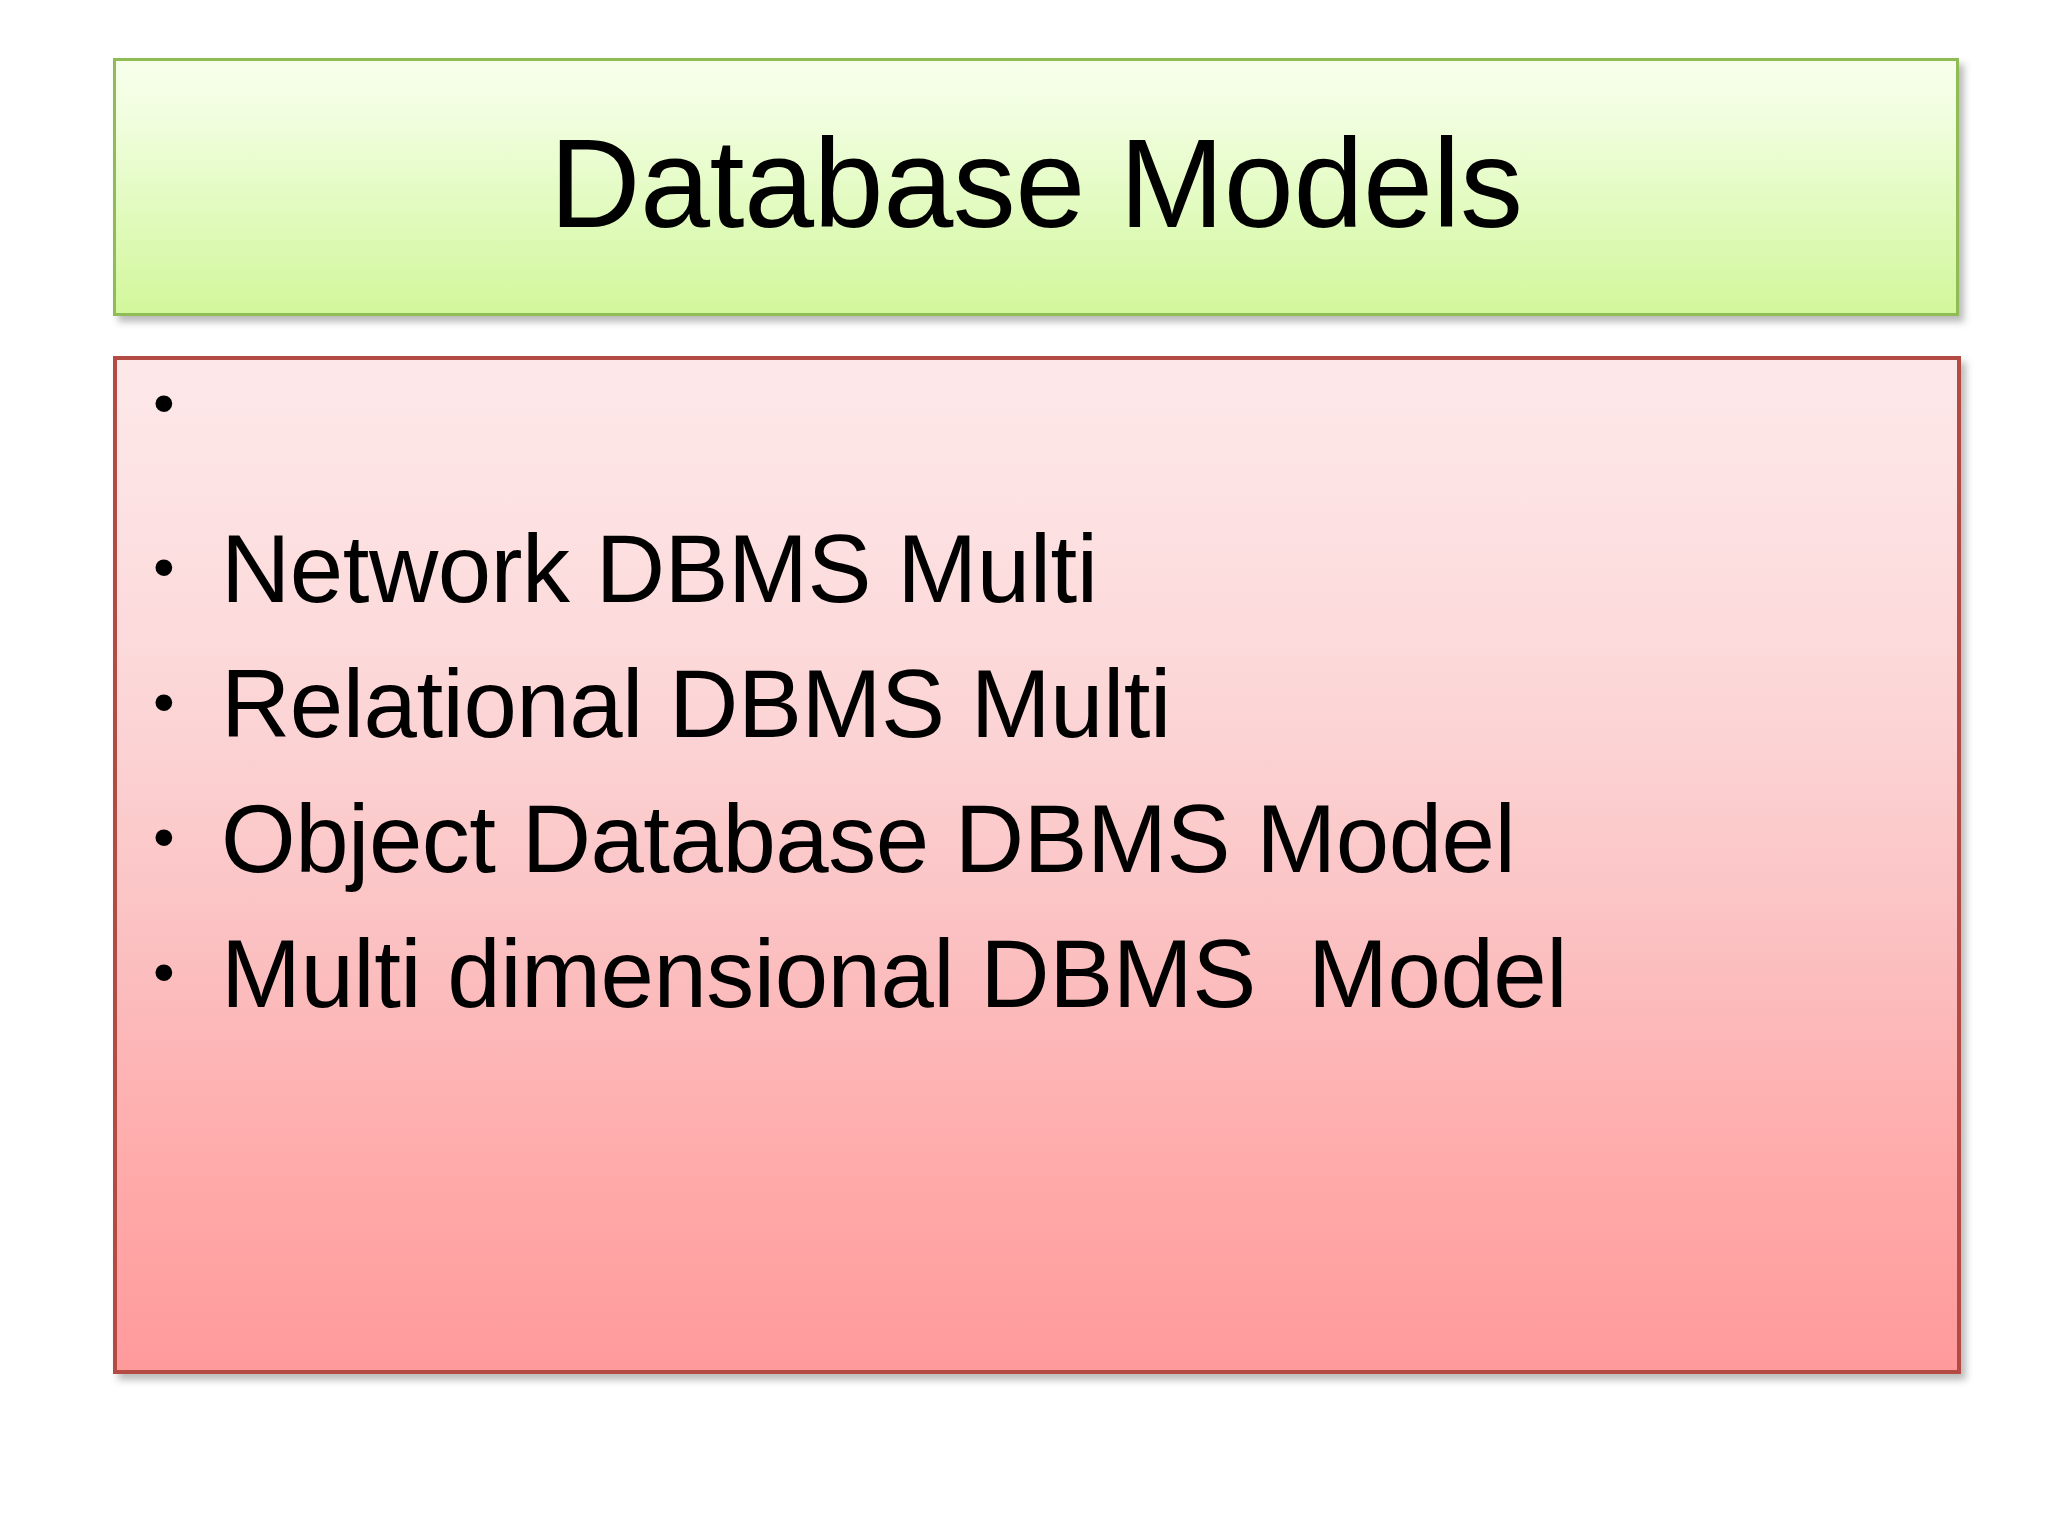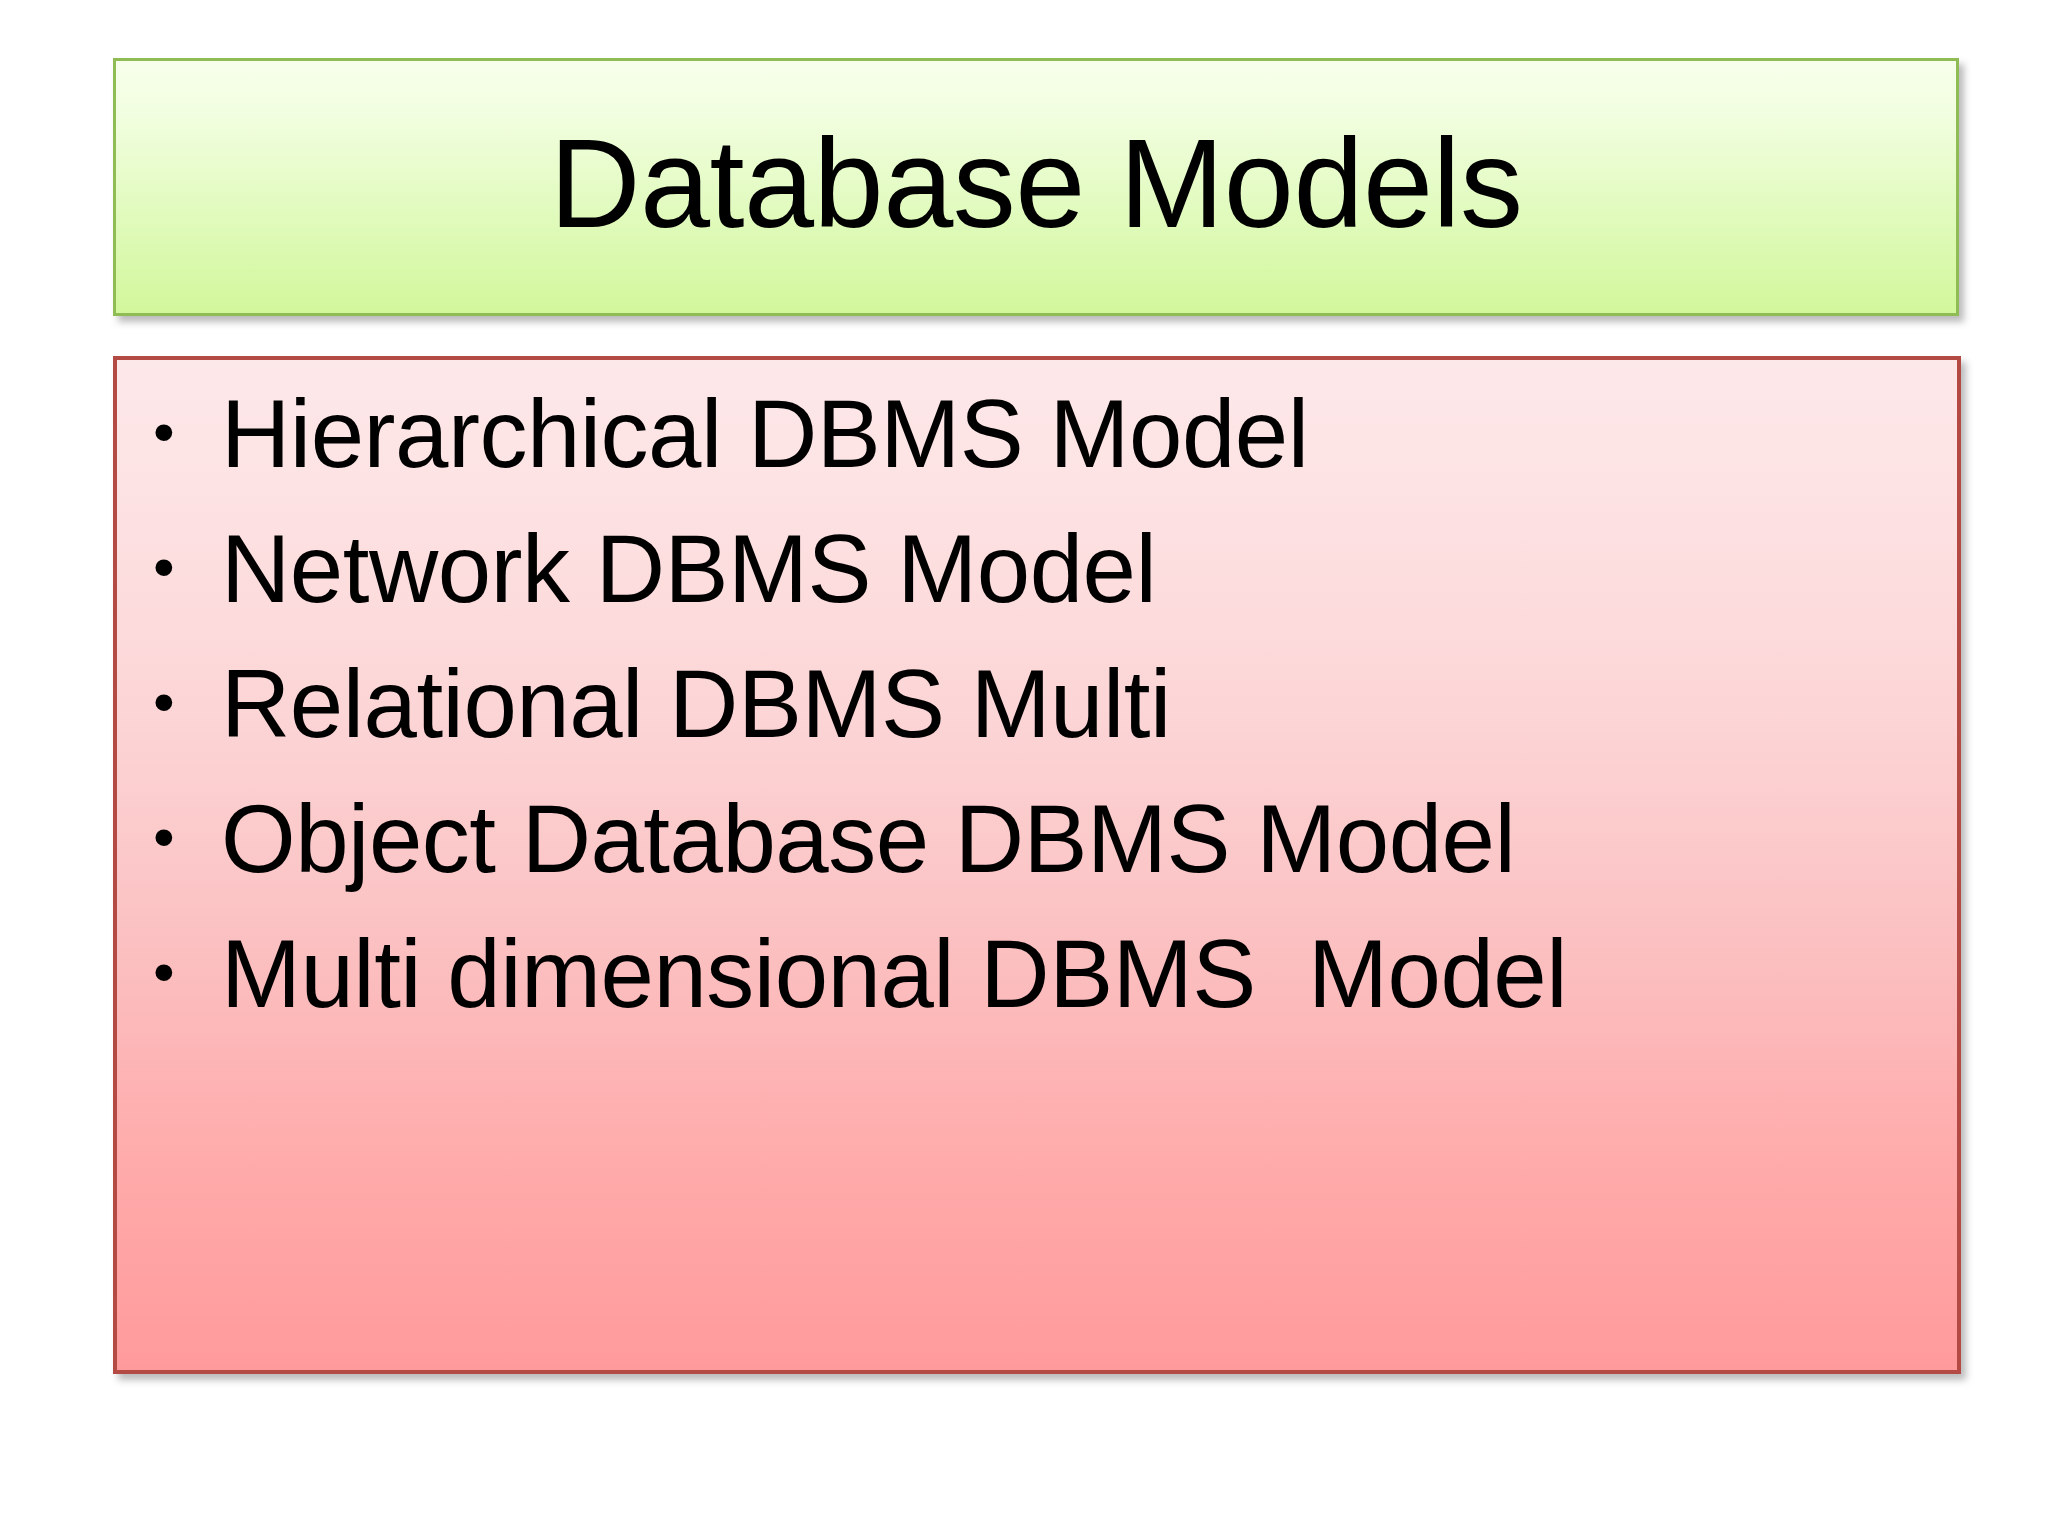--- a/index.html
+++ b/index.html
@@ -110,26 +110,25 @@
 
   <div class="title-box">
     <div class="title-text">Database Models</div>
   </div>
 
   <div class="content-box">
     <ul class="bullet-list">
 
       <li class="bullet-item">
         <span class="bullet-dot">•</span>
-        <span class="bullet-label">Hierarchical DBMS Model</span>
       </li>
 
       <li class="bullet-item">
         <span class="bullet-dot">•</span>
-        <span class="bullet-label">Network DBMS Model</span>
+        <span class="bullet-label">Network DBMS Multi</span>
       </li>
 
       <li class="bullet-item">
         <span class="bullet-dot">•</span>
         <span class="bullet-label">Relational DBMS Multi</span>
       </li>
 
       <li class="bullet-item">
         <span class="bullet-dot">•</span>
         <span class="bullet-label">Object Database DBMS Model</span>

